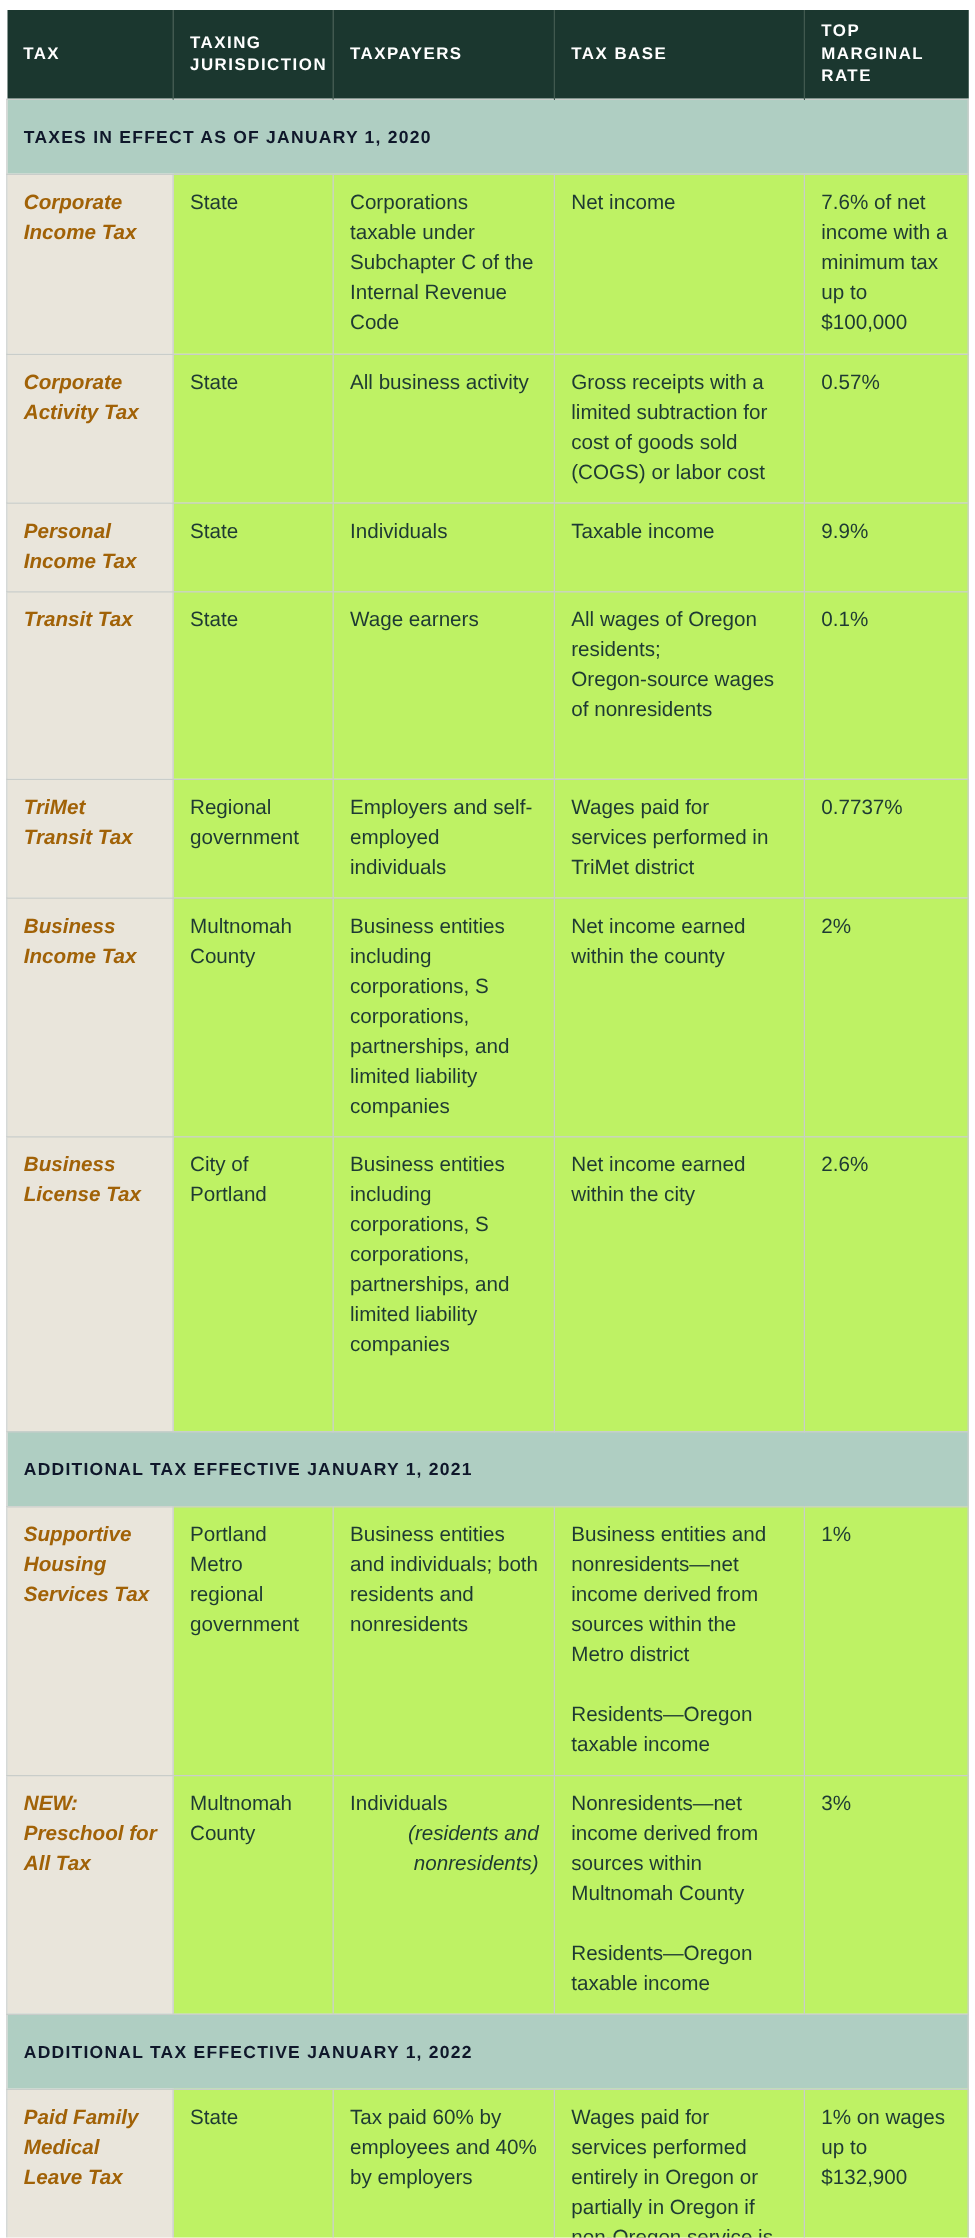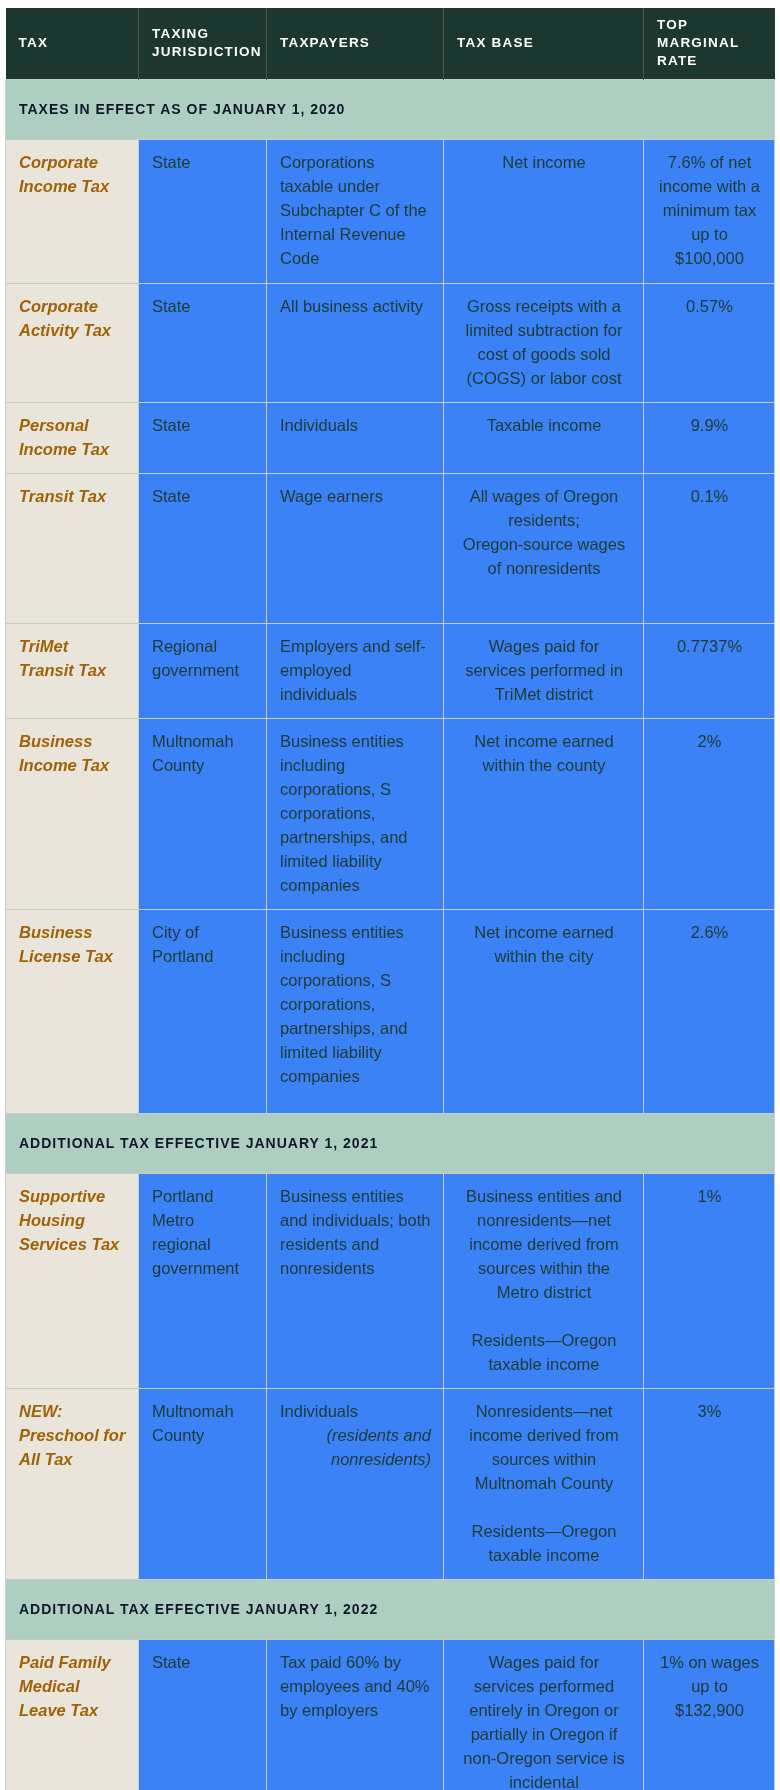--- a/index.html
+++ b/index.html
@@ -52,29 +52,29 @@
     vertical-align:middle;
   }
 
   
   td.cell{
     border:1px solid #C9CDCA;
     vertical-align:top;
     padding:10px 12px 12px 13px;
     font-size:16.5px;
     line-height:24px;
-    background:#3b82f6;
+    background:#bef264;
   }
   td.cell-tax{
     background:#E9E5DB;
     font-weight:700;
     font-style:italic;
     color:#a16207;
   }
-  td.cell-base, td.cell-rate{white-space:pre-line;text-align:center;}
+  td.cell-base, td.cell-rate{white-space:pre-line;}
   .note-italic{display:block;font-style:italic;text-align:right;}
 </style>
 </head>
 <body>
 
 <div class="table-wrap">
 <table class="tax-table">
   <colgroup>
         <col class="c1">
         <col class="c2">
@@ -139,21 +139,21 @@
   </tr>
 
   <tr style="height:182px">
     <td class="cell cell-tax">Business Income Tax</td>
     <td class="cell">Multnomah County</td>
     <td class="cell">Business entities including corporations, S corporations, partnerships, and limited liability companies</td>
     <td class="cell cell-base">Net income earned within the county</td>
     <td class="cell cell-rate">2%</td>
   </tr>
 
-  <tr style="height:204px">
+  <tr style="height:236px">
     <td class="cell cell-tax">Business License Tax</td>
     <td class="cell">City of Portland</td>
     <td class="cell">Business entities including corporations, S corporations, partnerships, and limited liability companies</td>
     <td class="cell cell-base">Net income earned within the city</td>
     <td class="cell cell-rate">2.6%</td>
   </tr>
 
   <tr>
     <td class="section" colspan="5">ADDITIONAL TAX EFFECTIVE JANUARY 1, 2021</td>
   </tr>

